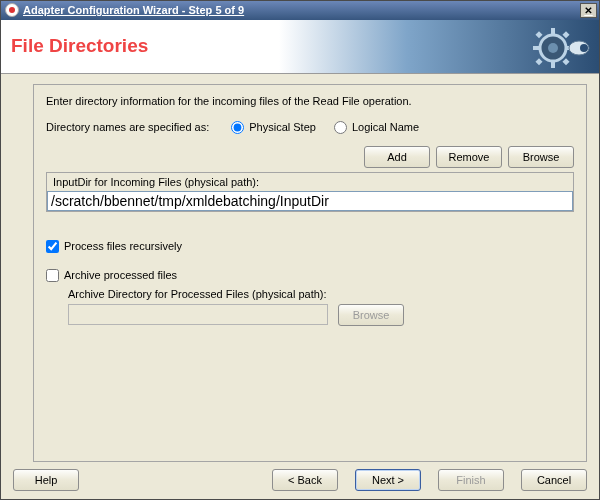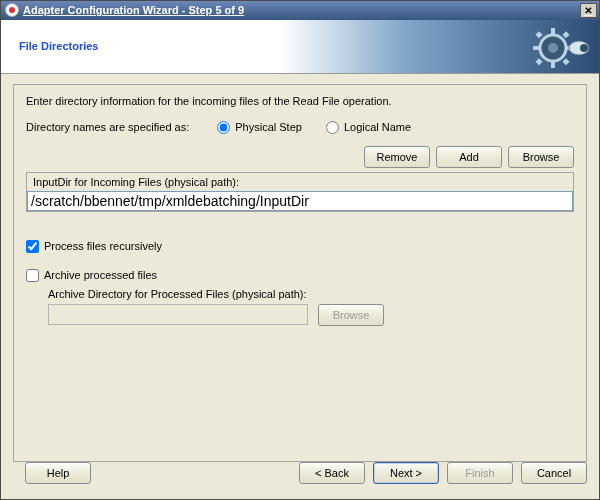--- a/index.html
+++ b/index.html
@@ -56,44 +56,45 @@
   
   .banner {
     height:55px;
     background:#fff;
     border-bottom:1px solid #9a9a9a;
     display:flex; align-items:center;
     position:relative;
     overflow:hidden;
   }
   .banner-title {
-    font-size:11px; font-weight:bold; color:#1d4ed8;
-    padding-left:18px;
+    font-size:19px; font-weight:bold; color:#ef4444;
+    padding-left:10px;
   }
   .banner-art {
     position:absolute; right:0; top:0; bottom:0; width:320px;
     background: linear-gradient(to right, #ffffff 0%, #7fa5c9 40%, #2b4d73 100%);
   }
   .banner-art svg { position:absolute; right:8px; top:6px; }
 
   
   .content {
     flex:1;
     padding: 10px 12px 0 12px;
     position:relative;
+    margin-left:20px;
   }
   .panel {
     border:1px solid #a5a5a5;
     background:#ece9d8;
     height:378px;
     padding:10px 12px;
     overflow:auto;
   }
   .intro { margin-bottom:14px; }
-  .row { display:flex; align-items:flex-start; gap:24px; margin-bottom:6px; }
+  .row { display:flex; align-items:flex-start; gap:18px; margin-bottom:6px; }
   .row.spec { margin-bottom:12px; }
   .radio, .check {
     display:inline-flex; align-items:center; gap:5px; cursor:pointer;
   }
   .radio input, .check input { margin:0; }
   
   .toolbar {
     display:flex; justify-content:flex-end; gap:6px; margin:8px 0 4px 0;
   }
   .btn {
@@ -139,23 +140,22 @@
     border:1px solid #b5b5b5;
     background:#ece9d8;
     font-family:inherit; font-size:11px;
     padding:0 3px;
   }
   .delete-row { margin-top:14px; }
   
   .footer {
     height:38px;
     padding:0 12px;
-    display:flex; 
-    gap:8px;
-    margin-left:12px;
+    display:flex; align-items:center;
+    gap:17px;
   }
   .footer .spacer { flex:1; }
   .footer .btn.default {
     border:1px solid #3a5ea0;
     box-shadow: inset 0 0 0 1px #bcd3f3;
   }
   .section-label { margin-right:4px; }
 </style>
 </head>
 <body>
@@ -201,22 +201,22 @@
           <input type="radio" name="spec" checked="" style="">
           <span>Physical Step</span>
         </label>
         <label class="radio">
           <input type="radio" name="spec" style="">
           <span>Logical Name</span>
         </label>
       </div>
 
       <div class="toolbar">
+        <button class="btn">Add</button>
         <button class="btn">Remove</button>
-        <button class="btn">Add</button>
         <button class="btn">Browse</button>
       </div>
 
       <div class="group">
         <div class="group-title">InputDir for Incoming Files (physical path):</div>
         <input type="text" class="path-input" value="/scratch/bbennet/tmp/xmldebatching/InputDir" style="">
       </div>
 
       <div class="spacer-v"></div>
 

